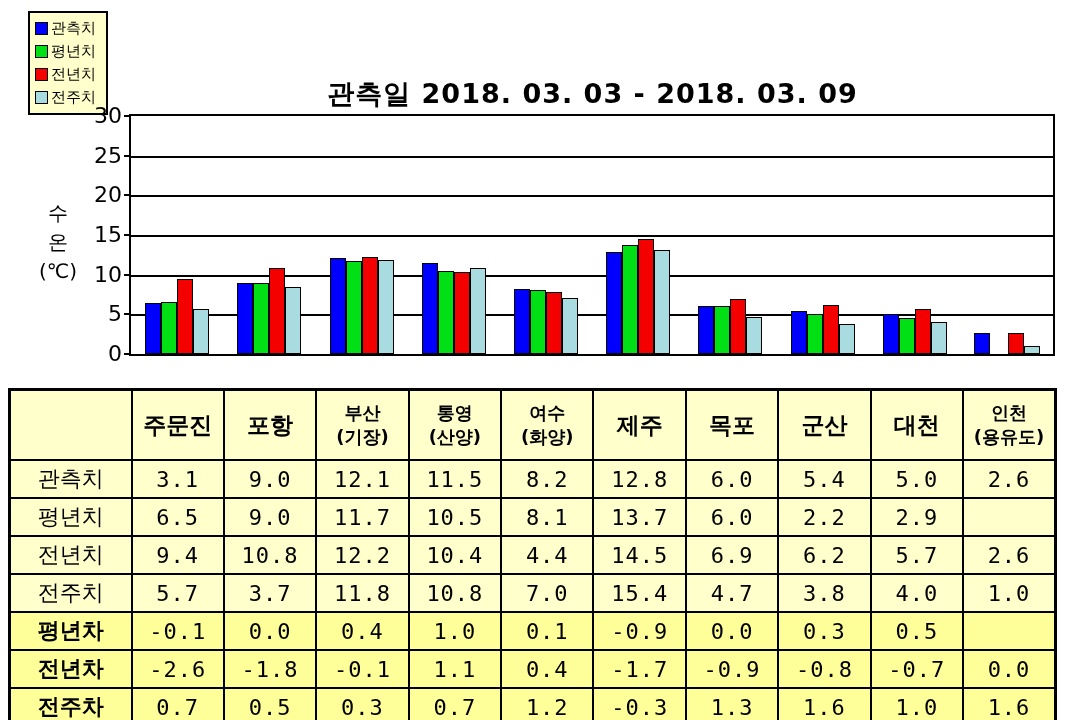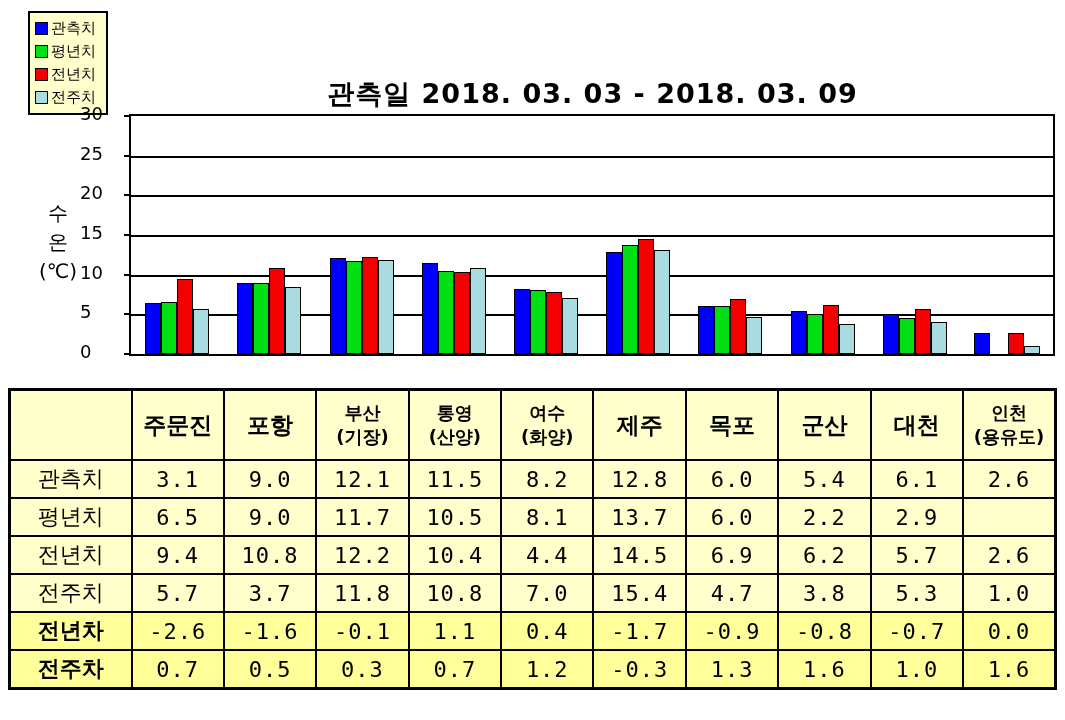--- a/index.html
+++ b/index.html
@@ -12,21 +12,21 @@
   .legend-item{display:flex;align-items:center;height:23px;font-size:15px;white-space:nowrap;}
   .legend-swatch{width:11px;height:11px;border:1px solid #000;margin-right:3px;flex:0 0 auto;}
 
   
   .chart-title{position:absolute;left:130px;top:76px;width:925px;text-align:center;
                font-size:27px;font-weight:bold;letter-spacing:1px;}
 
   
   .y-axis-label{position:absolute;left:28px;top:199px;width:60px;text-align:center;
                 font-size:20px;line-height:29px;}
-  .ytick{position:absolute;width:42px;font-size:18px;
+  .ytick{position:absolute;width:42px;text-align:right;font-size:22px;
          font-family:"DejaVu Sans","Liberation Sans",sans-serif;}
   .ytickmark{position:absolute;width:5px;height:2px;background:#000;}
 
   
   .plot{position:absolute;left:129px;top:114px;width:922px;height:238px;
         border:2px solid #000;background:#fff;}
   .gridline{position:absolute;left:0;width:100%;height:2px;background:#000;}
   .groups{position:absolute;left:0;top:0;width:100%;height:100%;display:flex;}
   .bar-group{flex:1 1 0;display:flex;align-items:flex-end;justify-content:center;height:100%;}
   .bar{width:16px;border:1px solid #000;box-sizing:border-box;}
@@ -210,21 +210,21 @@
       <tr>
         <td class="row-label">관측치</td>
         <td class="num">3.1</td>
         <td class="num">9.0</td>
         <td class="num">12.1</td>
         <td class="num">11.5</td>
         <td class="num">8.2</td>
         <td class="num">12.8</td>
         <td class="num">6.0</td>
         <td class="num">5.4</td>
-        <td class="num">6.1</td>
+        <td class="num">5.0</td>
         <td class="num">2.6</td>
       </tr>
       <tr>
         <td class="row-label">평년치</td>
         <td class="num">6.5</td>
         <td class="num">9.0</td>
         <td class="num">11.7</td>
         <td class="num">10.5</td>
         <td class="num">8.1</td>
         <td class="num">13.7</td>
@@ -249,27 +249,40 @@
       <tr>
         <td class="row-label">전주치</td>
         <td class="num">5.7</td>
         <td class="num">3.7</td>
         <td class="num">11.8</td>
         <td class="num">10.8</td>
         <td class="num">7.0</td>
         <td class="num">15.4</td>
         <td class="num">4.7</td>
         <td class="num">3.8</td>
-        <td class="num">5.3</td>
+        <td class="num">4.0</td>
         <td class="num">1.0</td>
+      </tr>
+      <tr class="diff-row">
+        <td class="row-label">평년차</td>
+        <td class="num">-0.1</td>
+        <td class="num">0.0</td>
+        <td class="num">0.4</td>
+        <td class="num">1.0</td>
+        <td class="num">0.1</td>
+        <td class="num">-0.9</td>
+        <td class="num">0.0</td>
+        <td class="num">0.3</td>
+        <td class="num">0.5</td>
+        <td class="num"></td>
       </tr>
       <tr class="diff-row">
         <td class="row-label">전년차</td>
         <td class="num">-2.6</td>
-        <td class="num">-1.6</td>
+        <td class="num">-1.8</td>
         <td class="num">-0.1</td>
         <td class="num">1.1</td>
         <td class="num">0.4</td>
         <td class="num">-1.7</td>
         <td class="num">-0.9</td>
         <td class="num">-0.8</td>
         <td class="num">-0.7</td>
         <td class="num">0.0</td>
       </tr>
       <tr class="diff-row">

